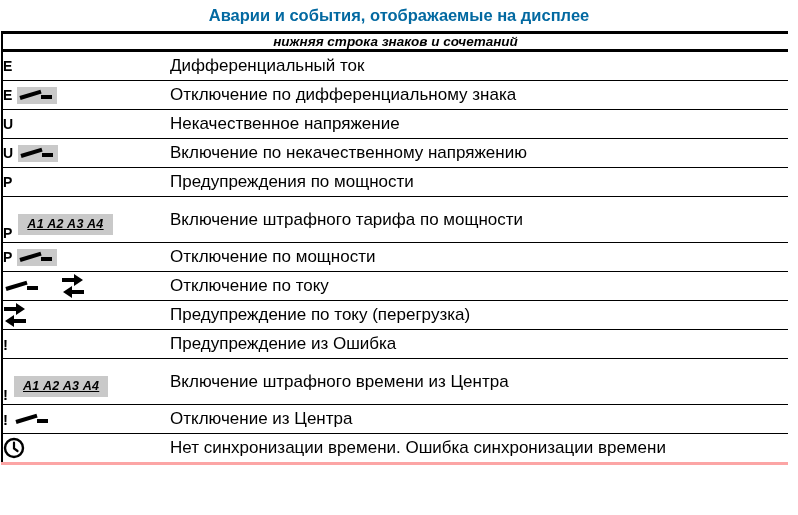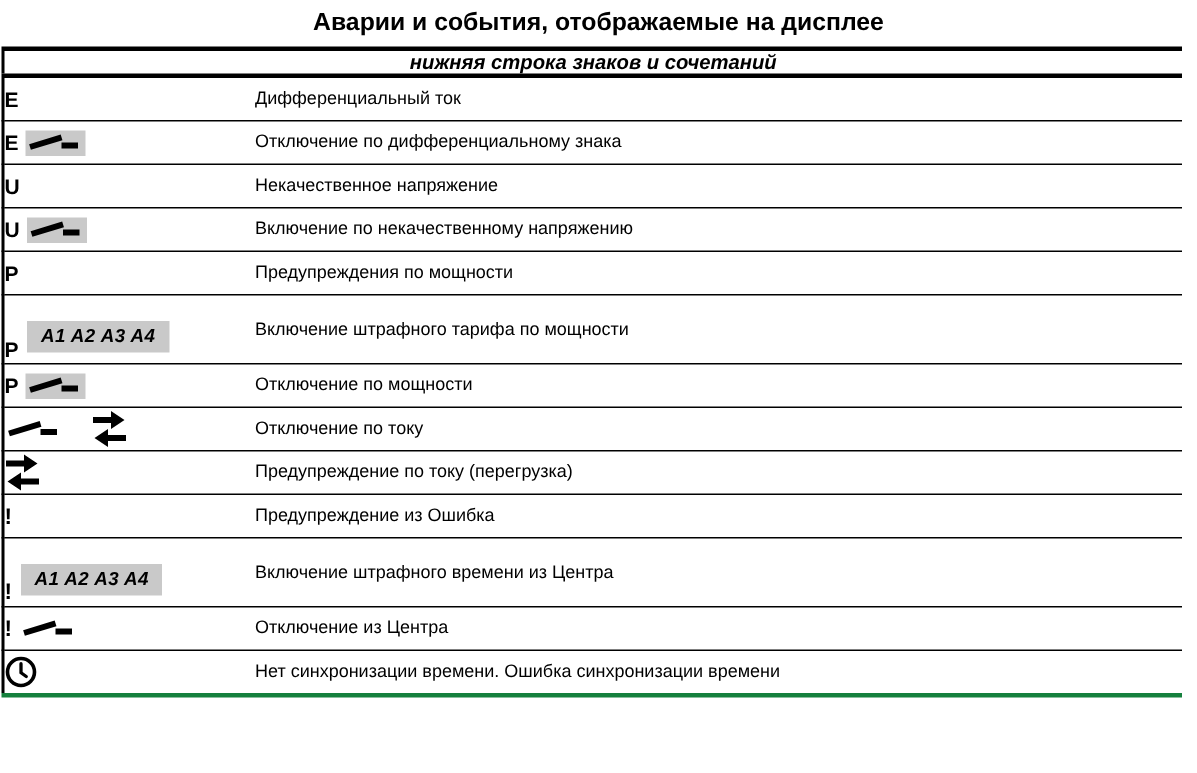--- a/index.html
+++ b/index.html
@@ -23,30 +23,30 @@
   }
 
   
   .title {
     text-align: center;
     font-size: 16.5px;
     font-weight: bold;
     letter-spacing: 0px;
     padding: 6px 0 7px 0;
     line-height: 1.1;
-    color: #000000;
+    color: #0369a1;
   }
 
   
   .tbl {
     width: 786px;
     margin: 0 0 0 1px;
     border-collapse: collapse;
     border-top: 3px solid #000;
-    border-bottom: 3px solid #15803d;
+    border-bottom: 3px solid #fca5a5;
     border-left: 2px solid #000;
     table-layout: fixed;
   }
   .tbl tr.head-row td {
     border-bottom: 3px solid #000;
   }
   .tbl td {
     border-bottom: 1.5px solid #000;
     vertical-align: middle;
     padding: 0;
@@ -66,21 +66,21 @@
     padding: 5px 0 6px 0;
   }
 
   .sym-cell {
     position: relative;
     padding: 0 0 0 14px;
     height: 30px;
   }
   .desc-cell {
     padding-left: 19px;
-    font-size: 12px;
+    font-size: 17px;
     line-height: 1.15;
     white-space: nowrap;
   }
 
   
   tr.r-normal td { height: 28px; }
   tr.r-tall td { height: 45px; }
 
   
   .sym {
@@ -166,21 +166,21 @@
     letter-spacing: 0.3px;
     white-space: nowrap;
     line-height: 1.2;
     flex: none;
   }
   .sym.badgerow {
     align-items: flex-end;
     gap: 6px;
     padding-bottom: 4px;
   }
-  .sym.badgerow .badge { margin-bottom: 5px; }
+  .sym.badgerow .badge { margin-bottom: 5px; text-decoration: underline; }
 </style>
 </head>
 <body>
 
 <div class="page">
 
   <div class="title">Аварии и события, отображаемые на дисплее</div>
 
   <table class="tbl">
     <colgroup>

